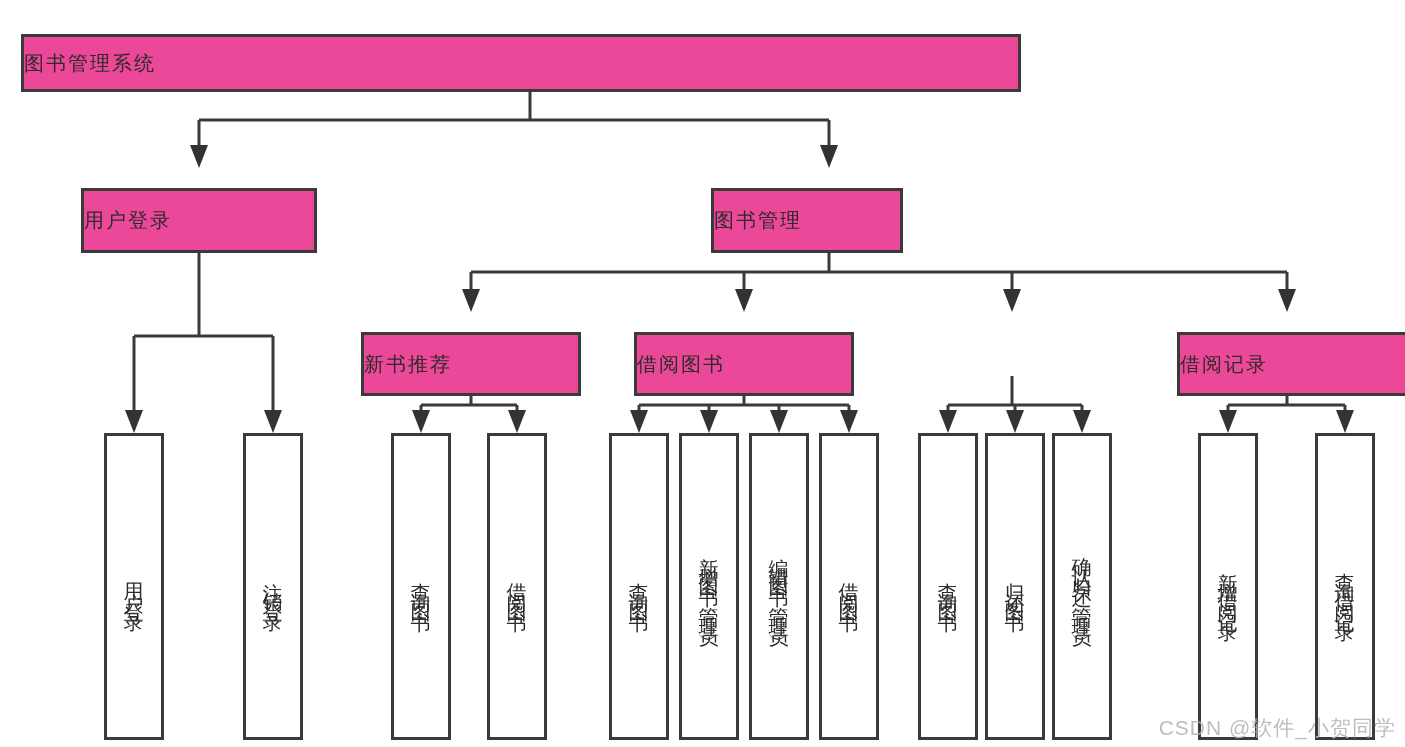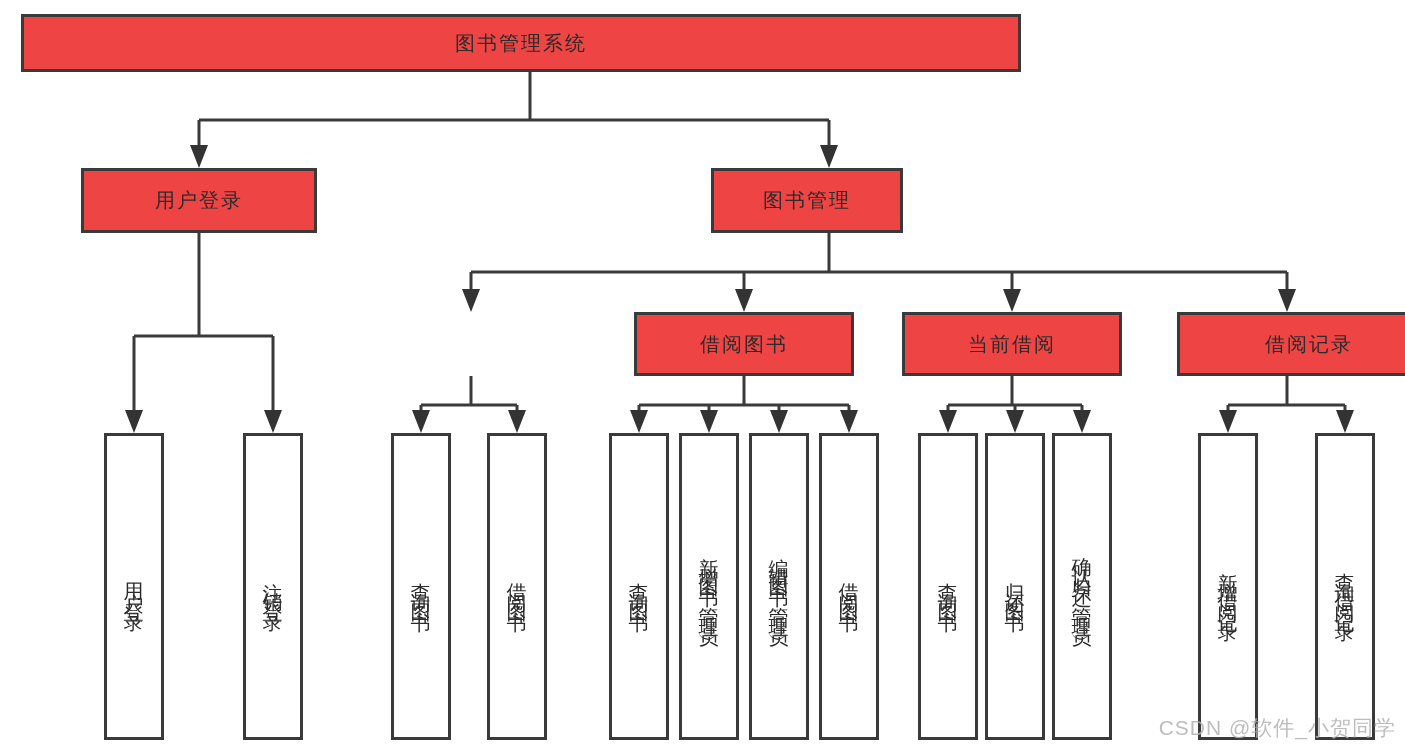--- a/index.html
+++ b/index.html
@@ -12,29 +12,30 @@
     overflow: hidden;
   }
   #connectors {
     position: absolute;
     left: 0; top: 0;
     width: 1405px; height: 747px;
   }
   .box {
     position: absolute;
     box-sizing: border-box;
-    background: #ef4444;
+    background: #ec4899;
     border: 3px solid #3a3a3a;
     display: flex;
     align-items: center;
-    justify-content: center;
+    justify-content: flex-start;
     color: #2b2b2b;
     font-size: 20px;
     letter-spacing: 2px;
     white-space: nowrap;
+    margin-top: 20px;
   }
   .vbox {
     position: absolute;
     box-sizing: border-box;
     background: #ffffff;
     border: 3px solid #3a3a3a;
     display: flex;
     align-items: center;
     justify-content: center;
     color: #2b2b2b;
@@ -104,25 +105,25 @@
     <span>图书管理系统</span>
   </div>
 
   <div class="box" style="left:81px; top:168px; width:236px; height:65px;">
     <span>用户登录</span>
   </div>
   <div class="box" style="left:711px; top:168px; width:192px; height:65px;">
     <span>图书管理</span>
   </div>
 
+  <div class="box" style="left:361px; top:312px; width:220px; height:64px;">
+    <span>新书推荐</span>
+  </div>
   <div class="box" style="left:634px; top:312px; width:220px; height:64px;">
     <span>借阅图书</span>
-  </div>
-  <div class="box" style="left:902px; top:312px; width:220px; height:64px;">
-    <span>当前借阅</span>
   </div>
   <div class="box" style="left:1177px; top:312px; width:264px; height:64px;">
     <span>借阅记录</span>
   </div>
 
   <div class="vbox" style="left:104px;">
     <span class="vtext">用户登录</span>
   </div>
   <div class="vbox" style="left:243px;">
     <span class="vtext">注销登录</span>

